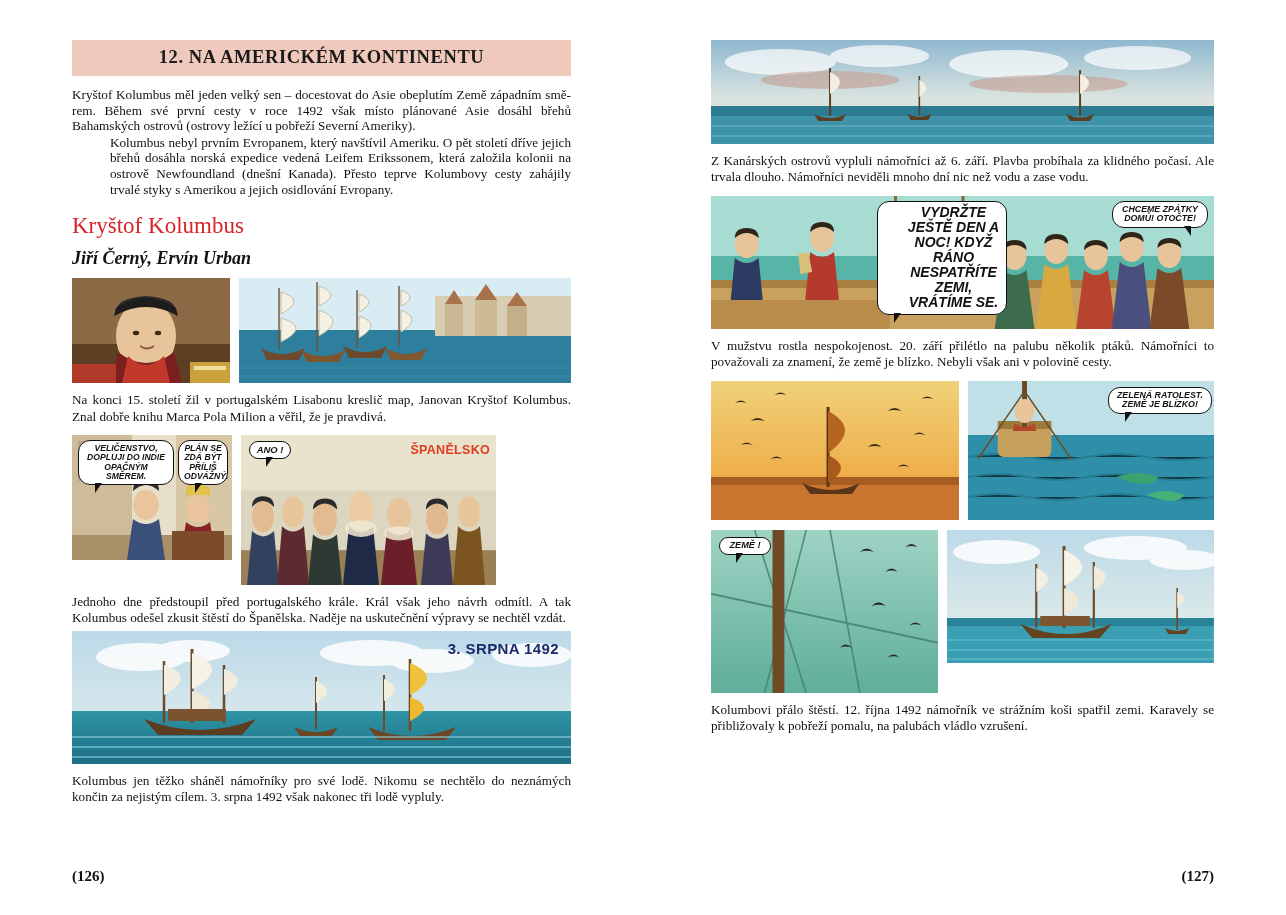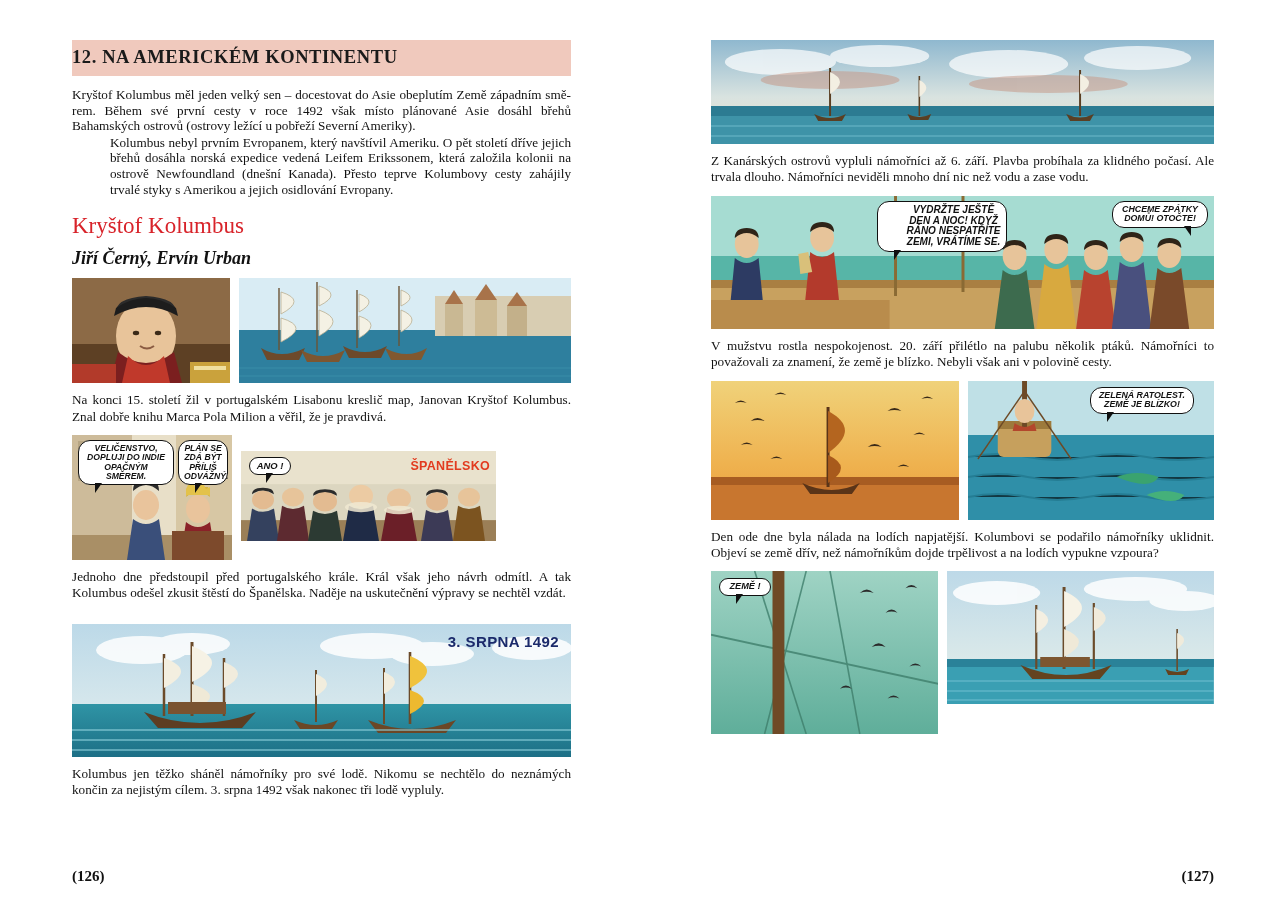--- a/index.html
+++ b/index.html
@@ -29,20 +29,21 @@
     padding: 40px 72px 0 72px;
   }
   .page-right {
     width: 643px;
     padding: 40px 72px 0 68px;
   }
 
   
   .chapter-banner {
     background: #f0c9bd;
+    text-align: center;
     padding: 7px 0 8px 0;
     margin-bottom: 11px;
   }
   .chapter-banner .ttl {
     font-family: "Liberation Serif", serif;
     font-weight: bold;
     font-size: 18.5px;
     letter-spacing: 0.6px;
     color: #1a1a1a;
   }
@@ -247,21 +248,21 @@
         </svg>
         <div class="bubble bub-tail-bl" style="left:6px;top:5px;width:96px;font-size:8.6px;">
           <span>VELIČENSTVO, DOPLUJI DO INDIE OPAČNÝM SMĚREM.</span>
         </div>
         <div class="bubble bub-tail-bl" style="left:106px;top:5px;width:50px;font-size:8.6px;">
           <span>PLÁN SE ZDÁ BÝT PŘÍLIŠ ODVÁŽNÝ.</span>
         </div>
       </div>
 
 
-      <div class="fig" style="width:255px;height:90px;margin-top:16px;">
+      <div class="fig" style="width:255px;height:150px;">
         <svg viewBox="0 0 255 125" preserveAspectRatio="none">
           <rect width="255" height="125" fill="#dcd6c0"></rect>
           <rect x="0" y="0" width="255" height="46" fill="#e9e2cd"></rect>
           <rect x="0" y="96" width="255" height="29" fill="#9b7f57"></rect>
           <g>
             <ellipse cx="22" cy="68" rx="11" ry="13" fill="#e3bb91"></ellipse>
             <path d="M11 80 q11 9 22 0 l5 45 h-32 z" fill="#34415e"></path>
             <ellipse cx="52" cy="64" rx="11" ry="13" fill="#e7c49a"></ellipse>
             <path d="M41 76 q11 9 22 0 l5 49 h-32 z" fill="#5d2a30"></path>
             <ellipse cx="84" cy="70" rx="12" ry="14" fill="#e3bb91"></ellipse>
@@ -289,21 +290,21 @@
           <span>ANO !</span>
         </div>
         <div class="labelbox" style="right:6px;top:8px;font-size:12.5px;">
           <span>ŠPANĚLSKO</span>
         </div>
       </div>
     </div>
 
     <p class="caption">Jednoho dne předstoupil před portugalského krále. Král však jeho návrh odmítl. A tak Kolumbus odešel zkusit štěstí do Španělska. Naděje na uskutečnění výpravy se nechtěl vzdát.</p>
 
-    <div class="figrow" style="margin-top:22px;">
+    <div class="figrow" style="margin-top:4px;">
       <div class="fig" style="width:499px;height:133px;">
         <svg viewBox="0 0 499 133" preserveAspectRatio="none">
           <defs>
             <linearGradient id="skyL" x1="0" y1="0" x2="0" y2="1">
               <stop offset="0" stop-color="#bcd9e8"></stop>
               <stop offset="1" stop-color="#e6f0ef"></stop>
             </linearGradient>
             <linearGradient id="seaL" x1="0" y1="0" x2="0" y2="1">
               <stop offset="0" stop-color="#2f94a5"></stop>
               <stop offset="1" stop-color="#1d6f86"></stop>
@@ -438,21 +439,21 @@
             <path d="M24 42 q12 -10 24 0 q0 -10 -12 -10 q-12 0 -12 10 z"></path>
             <path d="M100 36 q12 -10 24 0 q0 -10 -12 -10 q-12 0 -12 10 z"></path>
             <path d="M294 54 q12 -10 24 0 q0 -10 -12 -10 q-12 0 -12 10 z"></path>
             <path d="M336 48 q12 -10 24 0 q0 -10 -12 -10 q-12 0 -12 10 z"></path>
             <path d="M376 54 q12 -10 24 0 q0 -10 -12 -10 q-12 0 -12 10 z"></path>
             <path d="M412 46 q12 -10 24 0 q0 -10 -12 -10 q-12 0 -12 10 z"></path>
             <path d="M450 52 q12 -10 24 0 q0 -10 -12 -10 q-12 0 -12 10 z"></path>
           </g>
           <rect x="0" y="104" width="180" height="29" fill="#b98c4c"></rect>
         </svg>
-        <div class="bubble bub-tail-bl" style="left:166px;top:5px;width:130px;font-size:10px;padding-left:28px;">
+        <div class="bubble bub-tail-bl" style="left:166px;top:5px;width:130px;font-size:14px;padding-left:28px;">
           <span>VYDRŽTE JEŠTĚ DEN A NOC! KDYŽ RÁNO NESPATŘÍTE ZEMI, VRÁTÍME SE.</span>
         </div>
         <div class="bubble bub-tail-br" style="right:6px;top:5px;width:96px;font-size:8.8px;">
           <span>CHCEME ZPÁTKY DOMŮ! OTOČTE!</span>
         </div>
       </div>
     </div>
 
     <p class="caption">V mužstvu rostla nespokojenost. 20. září přilétlo na palubu několik ptáků. Ná­mořníci to považovali za znamení, že země je blízko. Nebyli však ani v polo­vině cesty.</p>
 
@@ -505,27 +506,26 @@
           <line x1="57" y1="0" x2="57" y2="48" stroke="#6d4a26" stroke-width="5"></line>
           <ellipse cx="57" cy="30" rx="10" ry="12" fill="#e8c49a"></ellipse>
           <path d="M47 42 q10 8 20 0 l2 8 h-24 z" fill="#b3472c"></path>
           <g stroke="#6d4a26" stroke-width="1.4">
             <line x1="57" y1="10" x2="10" y2="78"></line>
             <line x1="57" y1="10" x2="104" y2="78"></line>
           </g>
           <path d="M150 96 q20 -8 42 0 q-8 14 -42 0 z" fill="#3aa36f"></path>
           <path d="M180 114 q18 -8 38 0 q-8 12 -38 0 z" fill="#45b07a"></path>
         </svg>
-        <div class="bubble bub-tail-bl" style="right:20px;top:6px;width:104px;font-size:8.8px;">
+        <div class="bubble bub-tail-bl" style="right:2px;top:6px;width:104px;font-size:8.8px;">
           <span>ZELENÁ RATOLEST. ZEMĚ JE BLÍZKO!</span>
         </div>
       </div>
     </div>
 
-    <p class="caption">Den ode dne byla nálada na lodích napjatější. Kolumbovi se podařilo námořní­ky uklidnit. Objeví se země dřív, než námořníkům dojde trpělivost a na lodích vypukne vzpoura?</p>
 
     <div class="figrow" style="margin-top:10px;">
       <div class="fig" style="width:229px;height:163px;">
         <svg viewBox="0 0 229 133" preserveAspectRatio="none">
           <defs>
             <linearGradient id="tealsky" x1="0" y1="0" x2="0" y2="1">
               <stop offset="0" stop-color="#9fd3c4"></stop>
               <stop offset="1" stop-color="#5fae9a"></stop>
             </linearGradient>
           </defs>
@@ -587,16 +587,17 @@
           </g>
           <g stroke="#7fc8d9" stroke-width="1.2" opacity="0.8">
             <line x1="0" y1="110" x2="269" y2="110"></line>
             <line x1="0" y1="120" x2="269" y2="120"></line>
             <line x1="0" y1="129" x2="269" y2="129"></line>
           </g>
         </svg>
       </div>
     </div>
 
+    <p class="caption">Kolumbovi přálo štěstí. 12. října 1492 námořník ve strážním koši spatřil zemi. Karavely se přibližovaly k pobřeží pomalu, na palubách vládlo vzrušení.</p>
 
     <div class="folio folio-right">(127)</div>
   </div>
 </div>
 
 </body></html>

